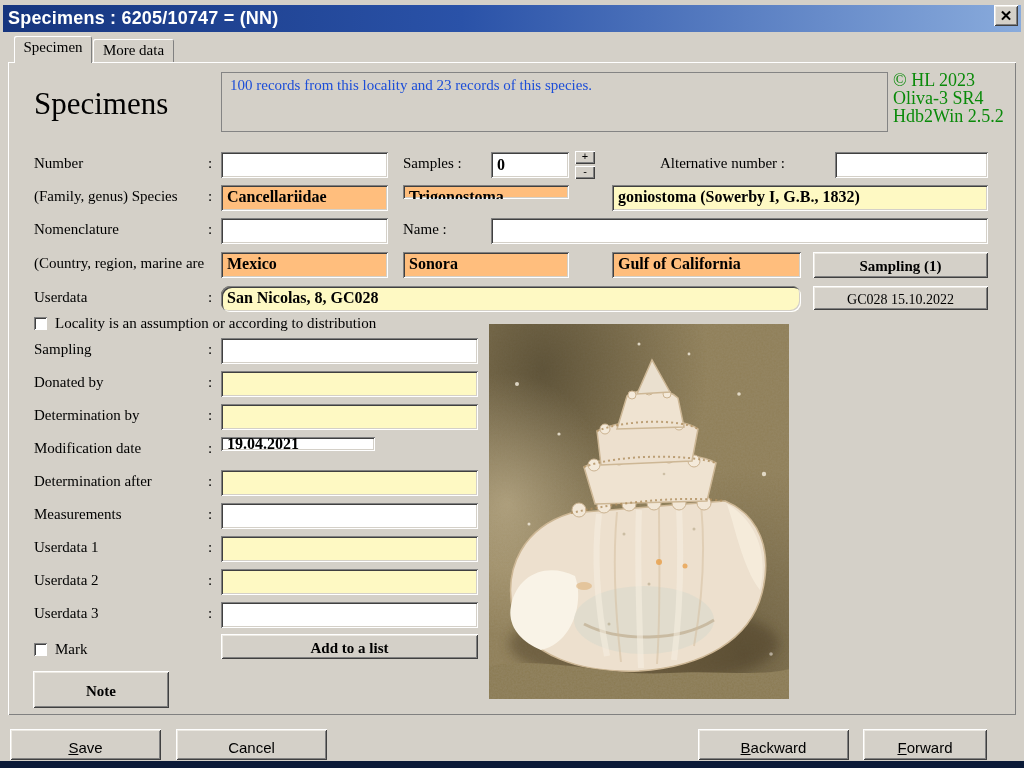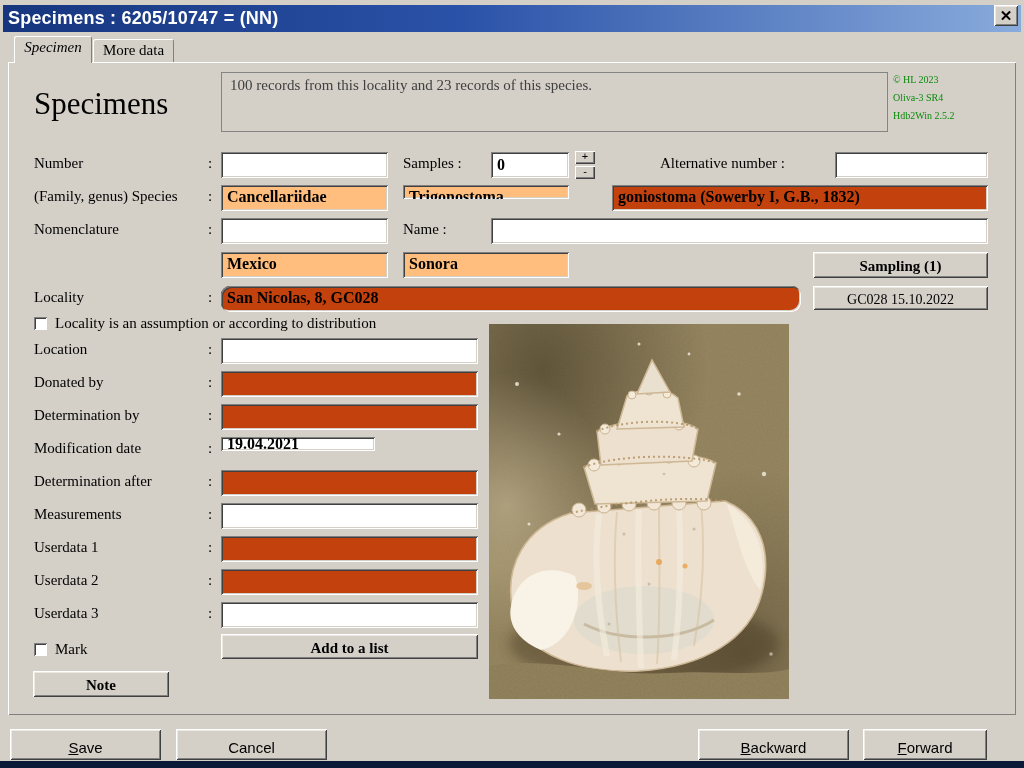--- a/index.html
+++ b/index.html
@@ -15,40 +15,40 @@
   .titlebar { left:3px; top:3px; width:1018px; height:27px;
     background:linear-gradient(90deg,#16357e 0%, #2a52a8 45%, #89abdc 100%);
     display:flex; align-items:center; }
   .titlebar .title { color:#ffffff; font-family:"Liberation Sans",sans-serif; font-weight:bold; font-size:18px; padding-left:5px; letter-spacing:0.2px; }
   .close-btn { position:absolute; right:6px; top:3px; width:24px; height:21px; display:flex; align-items:center; justify-content:center;
     font-family:"Liberation Sans",sans-serif; font-weight:bold; font-size:15px; color:#000; cursor:default; }
 
   
   .tab { background:#d4d0c8; font-size:15px; text-align:center; padding-top:3px;
     box-shadow: inset 1px 1px 0 #ffffff, inset -1px 0 0 #808080; border-top-left-radius:2px; border-top-right-radius:2px; }
-  .tab.active { z-index:5;font-style:italic; }
+  .tab.active { z-index:5; }
 
   
   .main-panel { left:8px; top:60px; width:1008px; height:653px; background:#d4d0c8;
     box-shadow: inset 1px 1px 0 #ffffff, inset -1px -1px 0 #808080; }
 
   .page-title { font-size:31px; color:#000; }
   .info-box { border:1px solid #848484; background:#d4d0c8; padding:4px 8px; font-size:15px; }
-  .copyright { font-size:10px; line-height:18px; }
+  .copyright { font-size:18px; line-height:18px; }
 
   .lbl { font-size:15px; color:#000; white-space:nowrap; overflow:hidden; }
   .colon { font-size:15px; color:#000; }
 
   .tin { border:none; outline:none; background:#fff; font-family:"Liberation Serif",serif; font-weight:bold; font-size:16px; color:#000;
     box-shadow: inset 1px 1px 0 #808080, inset -1px -1px 0 #ffffff, inset 2px 2px 0 #404040, inset -2px -2px 0 #d4d0c8;
     padding:0 0 0 6px; }
   .dfield { font-weight:bold; font-size:16px; color:#000; padding:3px 0 0 6px; white-space:nowrap; overflow:hidden;
     box-shadow: inset 1px 1px 0 #808080, inset -1px -1px 0 #ffffff, inset 2px 2px 0 #404040, inset -2px -2px 0 #d4d0c8; }
   .orange { background:#ffbe7d; }
-  .green  { background:#c2410c; }
+  .green  { background:#fef9c3; }
 
   .btn { display:block; background:#d4d0c8; text-align:center; cursor:default; color:#000;
     box-shadow: inset 1px 1px 0 #ffffff, inset -1px -1px 0 #404040, inset 2px 2px 0 #ece9e2, inset -2px -2px 0 #808080; }
   .btn-serif { font-family:"Liberation Serif",serif; font-weight:bold; font-size:15px; padding-top:3px; }
   .btn-serif-sm { font-family:"Liberation Serif",serif; font-size:14px; padding-top:3px; }
   .btn-sans { font-family:"Liberation Sans",sans-serif; font-size:15px; padding-top:6px; }
   .accel::first-letter { text-decoration:underline; }
 
   .cb { width:13px; height:13px; background:#fff;
     box-shadow: inset 1px 1px 0 #808080, inset -1px -1px 0 #ffffff, inset 2px 2px 0 #404040; }
@@ -76,21 +76,21 @@
   <div class="abs tab active" style="left:14px; top:34px; width:78px; height:27px;">
     <span>Specimen</span>
   </div>
   <div class="abs tab" style="left:93px; top:37px; width:81px; height:23px;">
     <span>More data</span>
   </div>
 
   <div class="abs main-panel"></div>
 
   <div class="abs page-title" style="left:34px; top:84px;">Specimens</div>
-  <div class="abs info-box" style="left:221px; top:70px; width:667px; height:60px; color:#404040;">
+  <div class="abs info-box" style="left:221px; top:70px; width:667px; height:60px; color:#1d4ed8;">
     <span>100 records from this locality and 23 records of this species.</span>
   </div>
   <div class="abs copyright" style="left:893px; top:69px; color:#0a8a0a;">
     <div>© HL 2023</div>
     <div>Oliva-3 SR4</div>
     <div>Hdb2Win 2.5.2</div>
   </div>
 
   <div class="abs lbl" style="left:34px; top:153px; width:170px;">Number</div>
   <div class="abs colon" style="left:208px; top:153px;">:</div>
@@ -111,33 +111,35 @@
   <div class="abs dfield orange" style="left:221px; top:183px; width:167px; height:26px;">Cancellariidae</div>
   <div class="abs dfield orange" style="left:403px; top:183px; width:166px; height:14px;">Trigonostoma</div>
   <div class="abs dfield green" style="left:612px; top:183px; width:376px; height:26px;">goniostoma (Sowerby I, G.B., 1832)</div>
 
   <div class="abs lbl" style="left:34px; top:219px; width:170px;">Nomenclature</div>
   <div class="abs colon" style="left:208px; top:219px;">:</div>
   <input class="abs tin" style="left: 221px; top: 216px; width: 167px; height: 26px;" value="">
   <div class="abs lbl" style="left:403px; top:219px; width:85px;">Name :</div>
   <input class="abs tin" style="left: 491px; top: 216px; width: 497px; height: 26px;" value="">
 
+  <div class="abs lbl" style="left:34px; top:253px; width:186px;">(Country, region, marine are</div>
   <div class="abs dfield orange" style="left:221px; top:250px; width:167px; height:26px;">Mexico</div>
   <div class="abs dfield orange" style="left:403px; top:250px; width:166px; height:26px;">Sonora</div>
+  <div class="abs dfield orange" style="left:612px; top:250px; width:189px; height:26px;">Gulf of California</div>
   <button class="abs btn btn-serif" style="left:813px; top:250px; width:175px; height:26px; border:none;">Sampling (1)</button>
 
-  <div class="abs lbl" style="left:34px; top:287px; width:170px;">Locality</div>
+  <div class="abs lbl" style="left:34px; top:287px; width:170px;">Userdata</div>
   <div class="abs colon" style="left:208px; top:287px;">:</div>
   <div class="abs dfield green" style="left:221px; top:284px; width:580px; height:26px;border-radius:9px;">San Nicolas, 8, GC028</div>
   <button class="abs btn btn-serif-sm" style="left:813px; top:284px; width:175px; height:24px; border:none;">GC028 15.10.2022</button>
 
   <div class="abs cb" style="left:34px; top:315px;"></div>
   <div class="abs cb-lbl" style="left:55px; top:313px;">Locality is an assumption or according to distribution</div>
 
-  <div class="abs lbl" style="left:34px; top:339px; width:170px;">Location</div>
+  <div class="abs lbl" style="left:34px; top:339px; width:170px;">Sampling</div>
   <div class="abs colon" style="left:208px; top:339px;">:</div>
   <input class="abs tin" style="left: 221px; top: 336px; width: 257px; height: 26px;" value="">
 
   <div class="abs lbl" style="left:34px; top:372px; width:170px;">Donated by</div>
   <div class="abs colon" style="left:208px; top:372px;">:</div>
   <div class="abs dfield green" style="left:221px; top:369px; width:257px; height:26px;"></div>
 
   <div class="abs lbl" style="left:34px; top:405px; width:170px;">Determination by</div>
   <div class="abs colon" style="left:208px; top:405px;">:</div>
   <div class="abs dfield green" style="left:221px; top:402px; width:257px; height:26px;"></div>
@@ -163,21 +165,21 @@
   <div class="abs dfield green" style="left:221px; top:567px; width:257px; height:26px;"></div>
 
   <div class="abs lbl" style="left:34px; top:603px; width:170px;">Userdata 3</div>
   <div class="abs colon" style="left:208px; top:603px;">:</div>
   <input class="abs tin" style="left: 221px; top: 600px; width: 257px; height: 26px;" value="">
 
   <div class="abs cb" style="left:34px; top:641px;"></div>
   <div class="abs cb-lbl" style="left:55px; top:639px;">Mark</div>
   <button class="abs btn btn-serif" style="left:221px; top:632px; width:257px; height:25px; border:none;">Add to a list</button>
 
-  <button class="abs btn btn-serif" style="left:33px; top:669px; width:136px; height:26px; border:none;">Note</button>
+  <button class="abs btn btn-serif" style="left:33px; top:669px; width:136px; height:37px; border:none;">Note</button>
 
   <div class="abs photo">
     <svg width="300" height="375" viewBox="0 0 300 375" xmlns="http://www.w3.org/2000/svg">
       <defs>
         <filter id="grain" x="-5%" y="-5%" width="110%" height="110%">
           <feTurbulence type="fractalNoise" baseFrequency="0.55" numOctaves="3" seed="7" result="t"></feTurbulence>
           <feColorMatrix in="t" type="matrix" values="0 0 0 0 0.32  0 0 0 0 0.27  0 0 0 0 0.16  0 0 0 0.55 0" result="d"></feColorMatrix>
           <feComposite in="d" in2="SourceGraphic" operator="atop"></feComposite>
         </filter>
         <filter id="b6">

